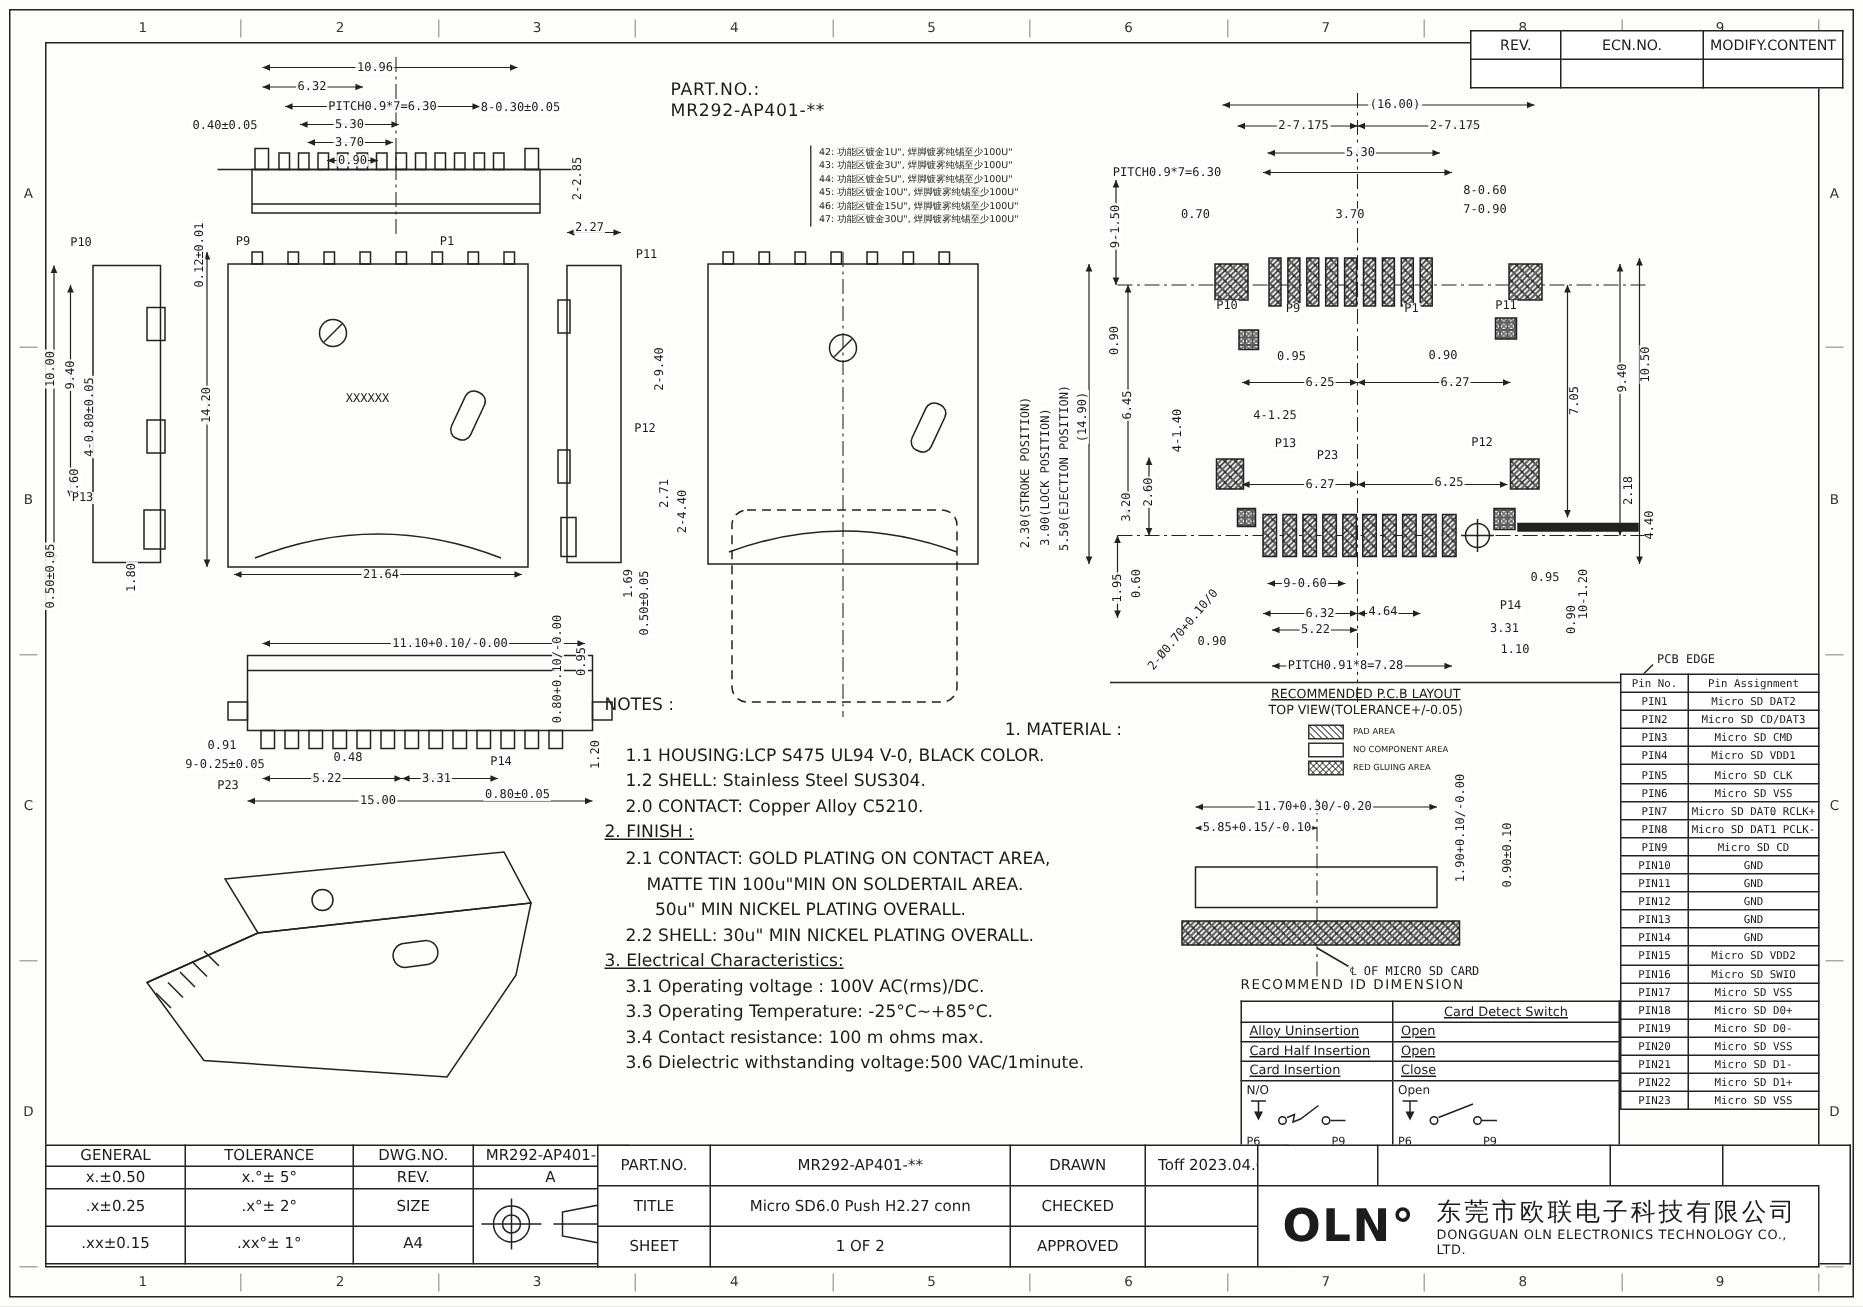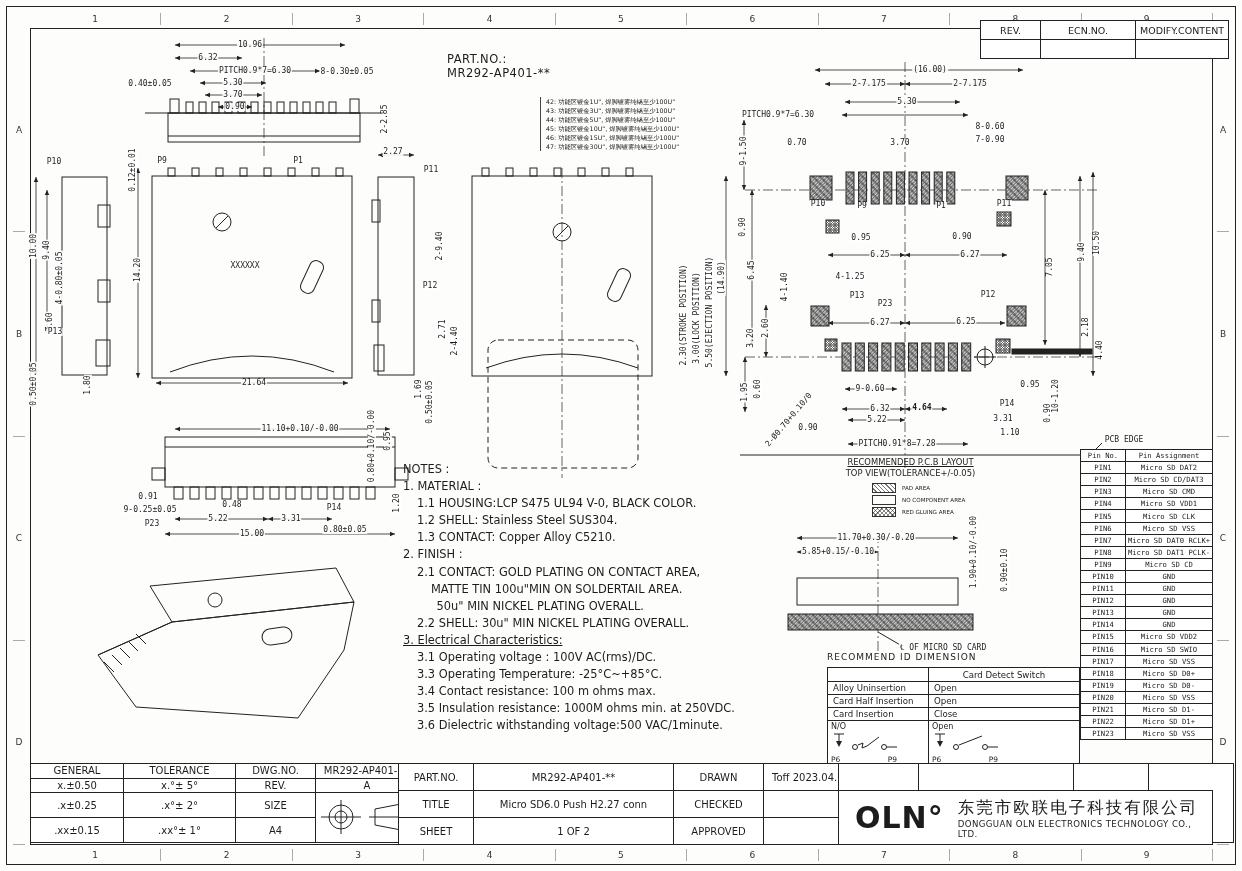--- a/index.html
+++ b/index.html
@@ -30,21 +30,21 @@
   #notes-lines{position:absolute;left:403px;top:461px;width:345px;font-size:11.4px;line-height:17.1px;}
   #pcb-titles{position:absolute;left:828px;top:457px;width:165px;text-align:center;font-size:8.4px;line-height:11px;}
   #pcb-titles .u{text-decoration:underline;}
   #legend{position:absolute;left:872px;top:482px;font-size:5.6px;}
   #legend .lrow{display:flex;align-items:center;gap:6px;height:12px;}
   .sw{width:22px;height:8px;border:1px solid #333;}
   .sw-h{background:repeating-linear-gradient(45deg,#fff,#fff 2px,#777 2px,#777 3px);}
   .sw-x{background:repeating-linear-gradient(45deg,#fff,#fff 2px,#888 2px,#888 3px),
         repeating-linear-gradient(-45deg,#fff,#fff 2px,#888 2px,#888 3px);background-blend-mode:multiply;}
   #idm-title{position:absolute;left:827px;top:652px;font-size:9px;letter-spacing:1px;}
-  #cd-table{left:827px;top:667px;width:253px;font-size:8.6px;}
+  #cd-table{left:827px;top:667px;width:253px;font-size:8.6px;text-decoration:underline;}
   #cd-table thead td{height:13px;}
   #cd-table tbody td{height:12px;text-align:left;padding-left:5px;}
   #cd-table tfoot td{height:44px;vertical-align:top;text-align:left;padding:1px 3px;}
   .swblk{display:inline-block;vertical-align:top;margin-right:4px;}
   .swblk .cap{font-size:8px;display:block;height:9px;}
   .pp{display:flex;justify-content:space-between;width:66px;font-size:7.5px;}
   #title-block{position:absolute;left:30px;top:763px;width:1183px;height:82px;}
   #title-block .t{top:0;height:80px;}
   #tbl-left{left:0;width:368px;font-size:10px;}
   #tbl-mid{left:368px;width:440px;font-size:10px;}
@@ -392,21 +392,21 @@
       <div class="dim" style="left: 766px; top: 328px; transform: translate(-50%, -50%) rotate(-90deg);">2.60</div>
       <div class="dim" style="left: 751px; top: 338px; transform: translate(-50%, -50%) rotate(-90deg);">3.20</div>
       <div class="dim" style="left: 880px; top: 323px;">6.27</div>
       <div class="dim" style="left: 966px; top: 322px;">6.25</div>
       <div class="dim" style="left: 745px; top: 392px; transform: translate(-50%, -50%) rotate(-90deg);">1.95</div>
       <div class="dim" style="left: 758px; top: 389px; transform: translate(-50%, -50%) rotate(-90deg);">0.60</div>
       <div class="dim" style="left: 789px; top: 420px; transform: translate(-50%, -50%) rotate(-50deg);">2-Ø0.70+0.10/0</div>
       <div class="dim" style="left: 808px; top: 428px;">0.90</div>
       <div class="dim" style="left: 870px; top: 389px;">9-0.60</div>
       <div class="dim" style="left: 880px; top: 409px;">6.32</div>
-      <div class="dim" style="left: 922px; top: 408px; font-weight: bold;">4.64</div>
+      <div class="dim" style="left: 922px; top: 408px;">4.64</div>
       <div class="dim" style="left: 877px; top: 420px;">5.22</div>
       <div class="dim" style="left: 1003px; top: 419px;">3.31</div>
       <div class="dim" style="left: 1010px; top: 433px;">1.10</div>
       <div class="dim" style="left: 897px; top: 444px;">PITCH0.91*8=7.28</div>
       <div class="dim" style="left: 1030px; top: 385px;">0.95</div>
       <div class="dim" style="left: 1007px; top: 404px;">P14</div>
       <div class="dim" style="left: 1048px; top: 413px; transform: translate(-50%, -50%) rotate(-90deg);">0.90</div>
       <div class="dim" style="left: 1056px; top: 396px; transform: translate(-50%, -50%) rotate(-90deg);">10-1.20</div>
       <div class="dim" style="left: 1050px; top: 267px; transform: translate(-50%, -50%) rotate(-90deg);">7.05</div>
       <div class="dim" style="left: 1082px; top: 252px; transform: translate(-50%, -50%) rotate(-90deg);">9.40</div>
@@ -444,34 +444,33 @@
       <div class="popt">42: 功能区镀金1U", 焊脚镀雾纯锡至少100U"</div>
       <div class="popt">43: 功能区镀金3U", 焊脚镀雾纯锡至少100U"</div>
       <div class="popt">44: 功能区镀金5U", 焊脚镀雾纯锡至少100U"</div>
       <div class="popt">45: 功能区镀金10U", 焊脚镀雾纯锡至少100U"</div>
       <div class="popt">46: 功能区镀金15U", 焊脚镀雾纯锡至少100U"</div>
       <div class="popt">47: 功能区镀金30U", 焊脚镀雾纯锡至少100U"</div>
     </div>
 
   <div id="notes-lines">
       <div class="nline" style="padding-left: 0px;">NOTES :</div>
-      <div class="nline" style="padding-left: 0px;">1. MATERIAL :</div>
+      <div class="nline" style="padding-left: 0px; text-align: right;">1. MATERIAL :</div>
       <div class="nline" style="padding-left: 14px;">1.1 HOUSING:LCP S475 UL94 V-0, BLACK COLOR.</div>
       <div class="nline" style="padding-left: 14px;">1.2 SHELL: Stainless Steel SUS304.</div>
-      <div class="nline" style="padding-left: 14px;">1.3 CONTACT: Copper Alloy C5210.</div>
-      <div class="nline" style="padding-left: 0px;">2. FINISH :</div>
+      <div class="nline" style="padding-left: 14px;">2.0 CONTACT: Copper Alloy C5210.</div>
+      <div class="nline" style="padding-left: 0px; text-decoration: underline;">2. FINISH :</div>
       <div class="nline" style="padding-left: 14px;">2.1 CONTACT: GOLD PLATING ON CONTACT AREA,</div>
       <div class="nline" style="padding-left: 28px;">MATTE TIN 100u"MIN ON SOLDERTAIL AREA.</div>
       <div class="nline" style="padding-left: 33.6px;">50u" MIN NICKEL PLATING OVERALL.</div>
       <div class="nline" style="padding-left: 14px;">2.2 SHELL: 30u" MIN NICKEL PLATING OVERALL.</div>
       <div class="nline" style="padding-left: 0px; text-decoration: underline;">3. Electrical Characteristics:</div>
       <div class="nline" style="padding-left: 14px;">3.1 Operating voltage : 100V AC(rms)/DC.</div>
       <div class="nline" style="padding-left: 14px;">3.3 Operating Temperature: -25°C~+85°C.</div>
       <div class="nline" style="padding-left: 14px;">3.4 Contact resistance: 100 m ohms max.</div>
-      <div class="nline" style="padding-left: 14px;">3.5 Insulation resistance: 1000M ohms min. at 250VDC.</div>
       <div class="nline" style="padding-left: 14px;">3.6 Dielectric withstanding voltage:500 VAC/1minute.</div>
     </div>
 
   <div id="pcb-titles">
     <div class="u">RECOMMENDED P.C.B LAYOUT</div>
     <div>TOP VIEW(TOLERANCE+/-0.05)</div>
   </div>
   <div id="legend">
     <div class="lrow">
         <div class="sw sw-h"></div>

